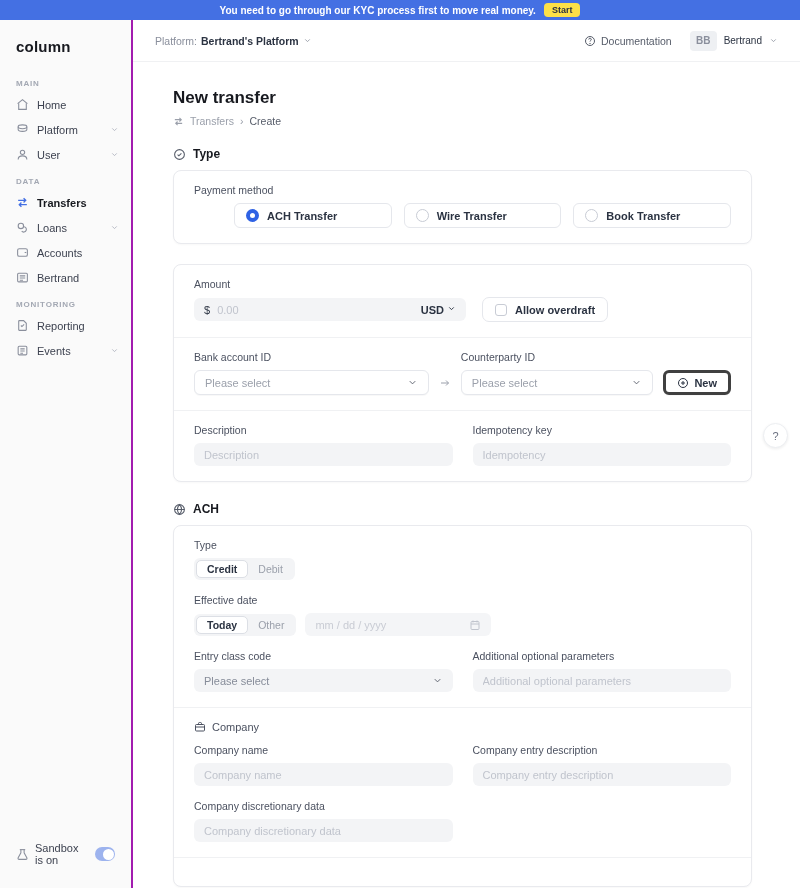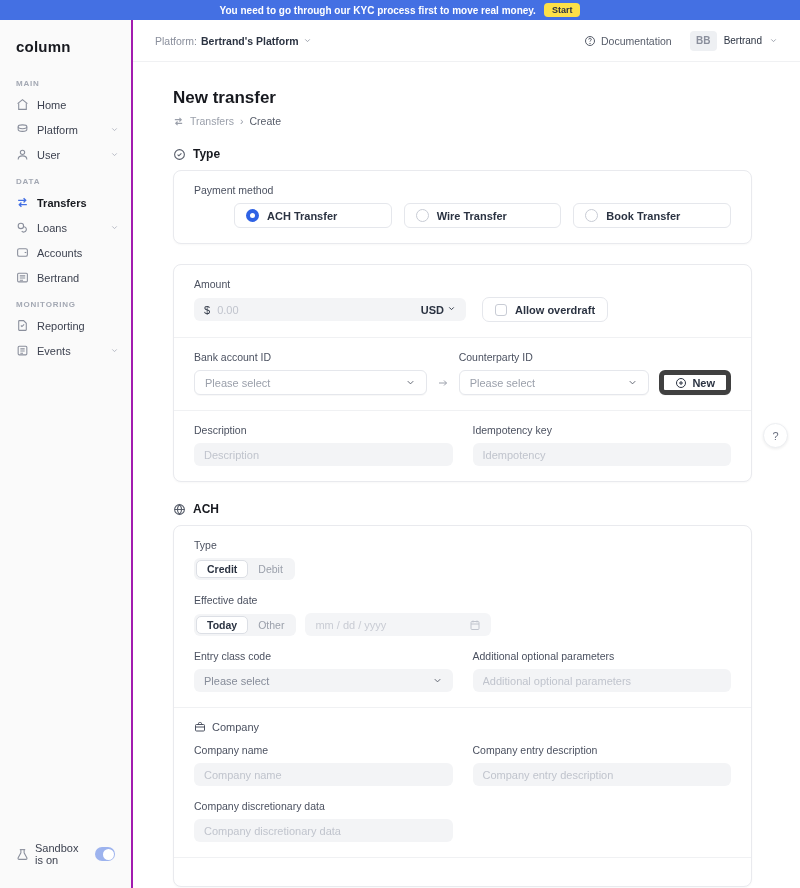--- a/index.html
+++ b/index.html
@@ -80,21 +80,21 @@
   .select .chev { color:#565c69; }
   .select.filled { background:#f3f4f6; border:none; box-shadow:none; height:23px; }
   .select.filled .sel-text { color:#868c99; }
   .select.filled .chev { color:#565c69; }
 
   .route-row { display:flex; align-items:flex-end; gap:10px; }
   .route-col { display:flex; flex-direction:column; }
   .route-col.left { flex:1.22; }
   .route-col.right { flex:1; }
   .route-arrow { color:#9ba0ab; padding-bottom:6px; }
-  .new-btn { display:flex; align-items:center; gap:5px; border:5px solid #404040; border-radius:6px; background:#fff; height:25px; padding:0 11px; font-size:11px; font-weight:bold; color:#2b3342; cursor:pointer; box-shadow:0 1px 1px rgba(20,22,28,.03); }
+  .new-btn { display:flex; align-items:center; gap:5px; border:3px solid #404040; border-radius:6px; background:#fff; height:25px; padding:0 11px; font-size:11px; font-weight:bold; color:#2b3342; cursor:pointer; box-shadow:0 1px 1px rgba(20,22,28,.03); }
 
   .grid2 { display:grid; grid-template-columns:1fr 1fr; gap:14px 20px; }
 
   
   .seg { display:inline-flex; background:#f3f4f6; border-radius:6px; padding:2px; }
   .seg-btn { min-width:44px; text-align:center; font-size:10.5px; color:#9ba0ab; padding:3px 10px; border-radius:5px; cursor:pointer; }
   .seg-btn.on { background:#fff; border:1px solid #dcdfe5; color:#2b3342; font-weight:bold; padding:2px 10px; }
   .date-row { display:flex; align-items:center; gap:9px; }
   .date-input { width:186px; background:#f4f5f7; }
   .date-input input::placeholder { color:#c9ccd4; }

